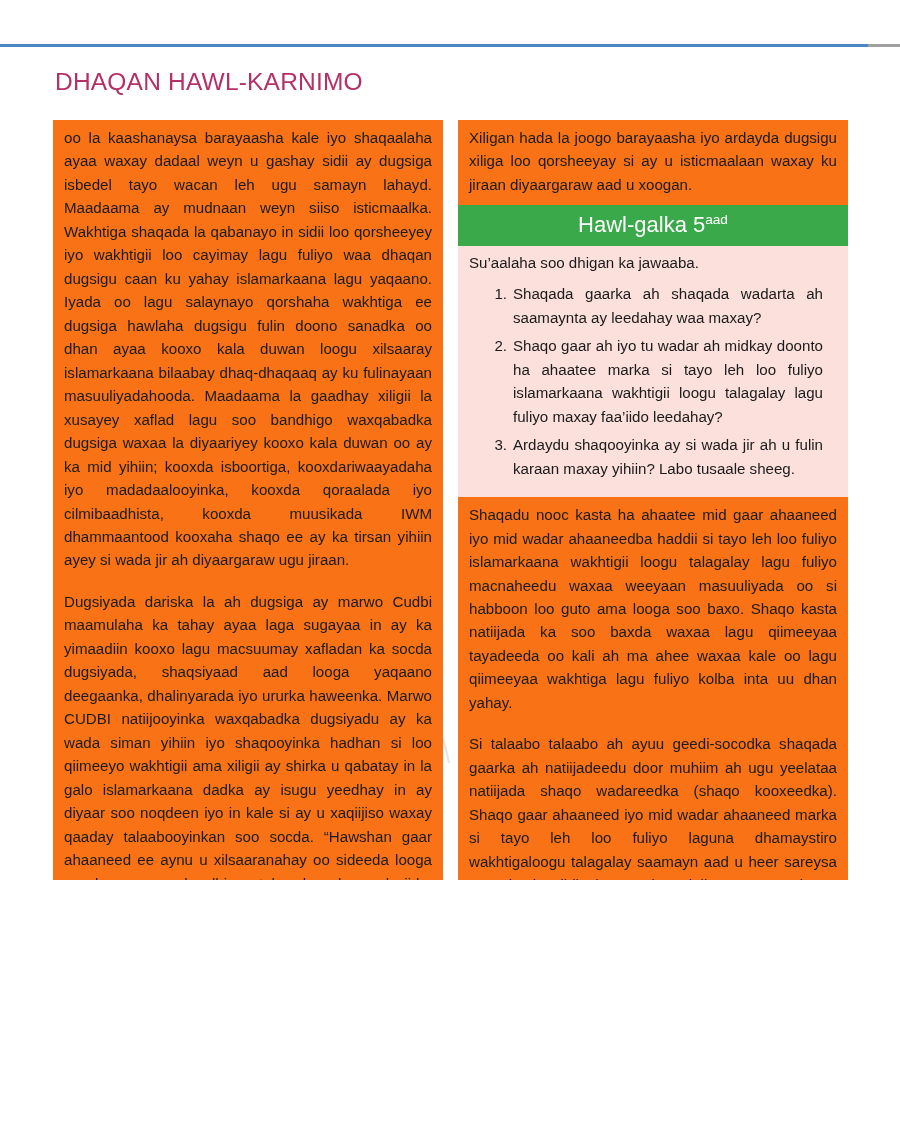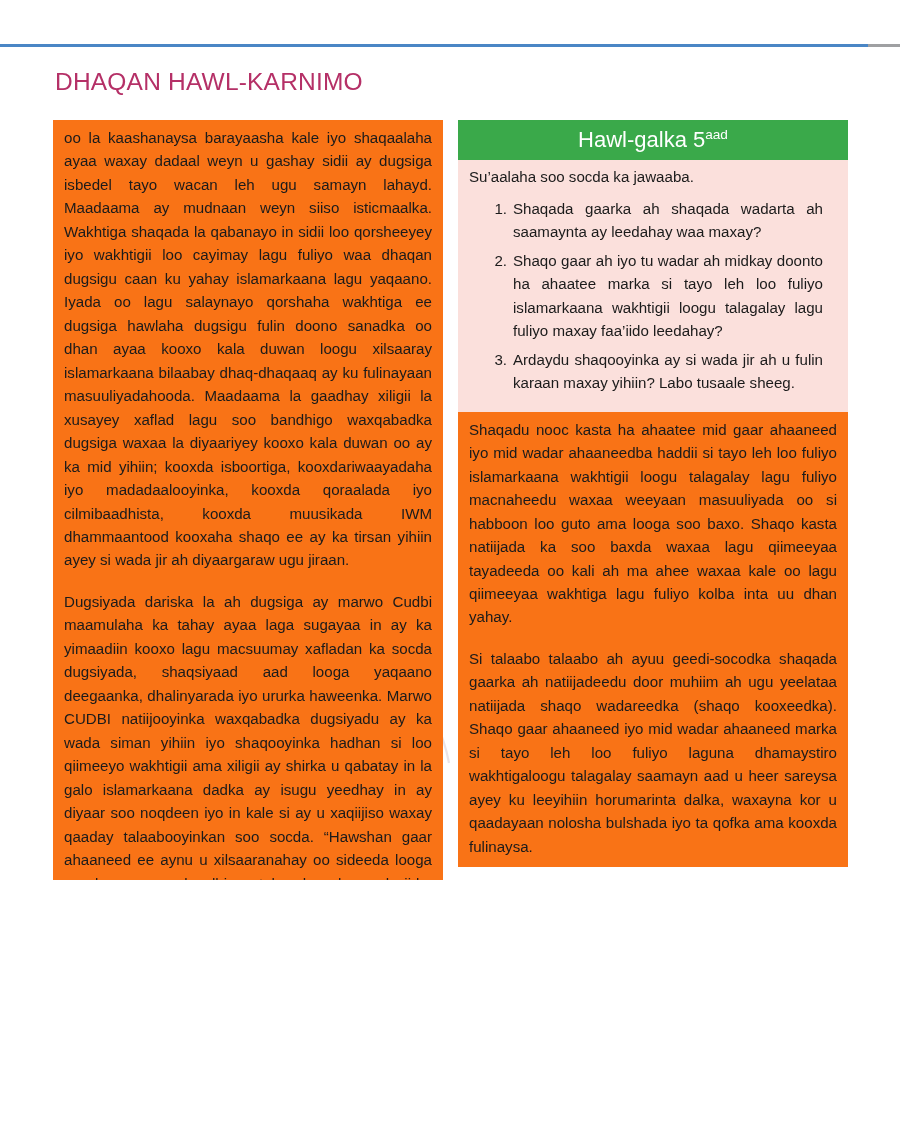--- a/index.html
+++ b/index.html
@@ -219,25 +219,28 @@
 
   <div class="col col-left">
     <div class="tile">
       <p class="body">oo la kaashanaysa barayaasha kale iyo shaqaalaha ayaa waxay dadaal weyn u gashay sidii ay dugsiga isbedel tayo wacan leh ugu samayn lahayd. Maadaama ay mudnaan weyn siiso isticmaalka. Wakhtiga shaqada la qabanayo in sidii loo qorsheeyey iyo wakhtigii loo cayimay lagu fuliyo waa dhaqan dugsigu caan ku yahay islamarkaana lagu yaqaano. Iyada oo lagu salaynayo qorshaha wakhtiga ee dugsiga hawlaha dugsigu fulin doono sanadka oo dhan ayaa kooxo kala duwan loogu xilsaaray islamarkaana bilaabay dhaq-dhaqaaq ay ku fulinayaan masuuliyadahooda. Maadaama la gaadhay xiligii la xusayey xaflad lagu soo bandhigo waxqabadka dugsiga waxaa la diyaariyey kooxo kala duwan oo ay ka mid yihiin; kooxda isboortiga, kooxdariwaayadaha iyo madadaalooyinka, kooxda qoraalada iyo cilmibaadhista, kooxda muusikada IWM dhammaantood kooxaha shaqo ee ay ka tirsan yihiin ayey si wada jir ah diyaargaraw ugu jiraan.</p>
       <p class="body">Dugsiyada dariska la ah dugsiga ay marwo Cudbi maamulaha ka tahay ayaa laga sugayaa in ay ka yimaadiin kooxo lagu macsuumay xafladan ka socda dugsiyada, shaqsiyaad aad looga yaqaano deegaanka, dhalinyarada iyo ururka haweenka. Marwo CUDBI natiijooyinka waxqabadka dugsiyadu ay ka wada siman yihiin iyo shaqooyinka hadhan si loo qiimeeyo wakhtigii ama xiligii ay shirka u qabatay in la galo islamarkaana dadka ay isugu yeedhay in ay diyaar soo noqdeen iyo in kale si ay u xaqiijiso waxay qaaday talaabooyinkan soo socda. “Hawshan gaar ahaaneed ee aynu u xilsaaranahay oo sideeda looga soo baxo waxay ka dhigan tahay hawsha wada jirka ah oo si haboon loo guto.</p>
     </div>
   </div>
 
   <div class="col col-right">
 
+    <div class="tile">
+      <p class="body">Xiligan hada la joogo barayaasha iyo ardayda dugsigu xiliga loo qorsheeyay si ay u isticmaalaan waxay ku jiraan diyaargaraw aad u xoogan.</p>
+    </div>
 
     <div class="activity-banner"><span>Hawl-galka 5</span><sup>aad</sup></div>
 
     <div class="tile pink">
-      <div class="q-intro">Su’aalaha soo socda ka jawaaba.</div>
+      <div class="q-intro">Su’aalaha soo dhigan ka jawaaba.</div>
       <ol class="questions">
         <li>Shaqada gaarka ah shaqada wadarta ah saamaynta ay leedahay waa maxay?</li>
         <li>Shaqo gaar ah iyo tu wadar ah midkay doonto ha ahaatee marka si tayo leh loo fuliyo islamarkaana wakhtigii loogu talagalay lagu fuliyo maxay faa’iido leedahay?</li>
         <li>Ardaydu shaqooyinka ay si wada jir ah u fulin karaan maxay yihiin? Labo tusaale sheeg.</li>
       </ol>
     </div>
 
     <div class="tile">
       <p class="body">Shaqadu nooc kasta ha ahaatee mid gaar ahaaneed iyo mid wadar ahaaneedba haddii si tayo leh loo fuliyo islamarkaana wakhtigii loogu talagalay lagu fuliyo macnaheedu waxaa weeyaan masuuliyada oo si habboon loo guto ama looga soo baxo. Shaqo kasta natiijada ka soo baxda waxaa lagu qiimeeyaa tayadeeda oo kali ah ma ahee waxaa kale oo lagu qiimeeyaa wakhtiga lagu fuliyo kolba inta uu dhan yahay.</p>
       <p class="body">Si talaabo talaabo ah ayuu geedi-socodka shaqada gaarka ah natiijadeedu door muhiim ah ugu yeelataa natiijada shaqo wadareedka (shaqo kooxeedka). Shaqo gaar ahaaneed iyo mid wadar ahaaneed marka si tayo leh loo fuliyo laguna dhamaystiro wakhtigaloogu talagalay saamayn aad u heer sareysa ayey ku leeyihiin horumarinta dalka, waxayna kor u qaadayaan nolosha bulshada iyo ta qofka ama kooxda fulinaysa.</p>

